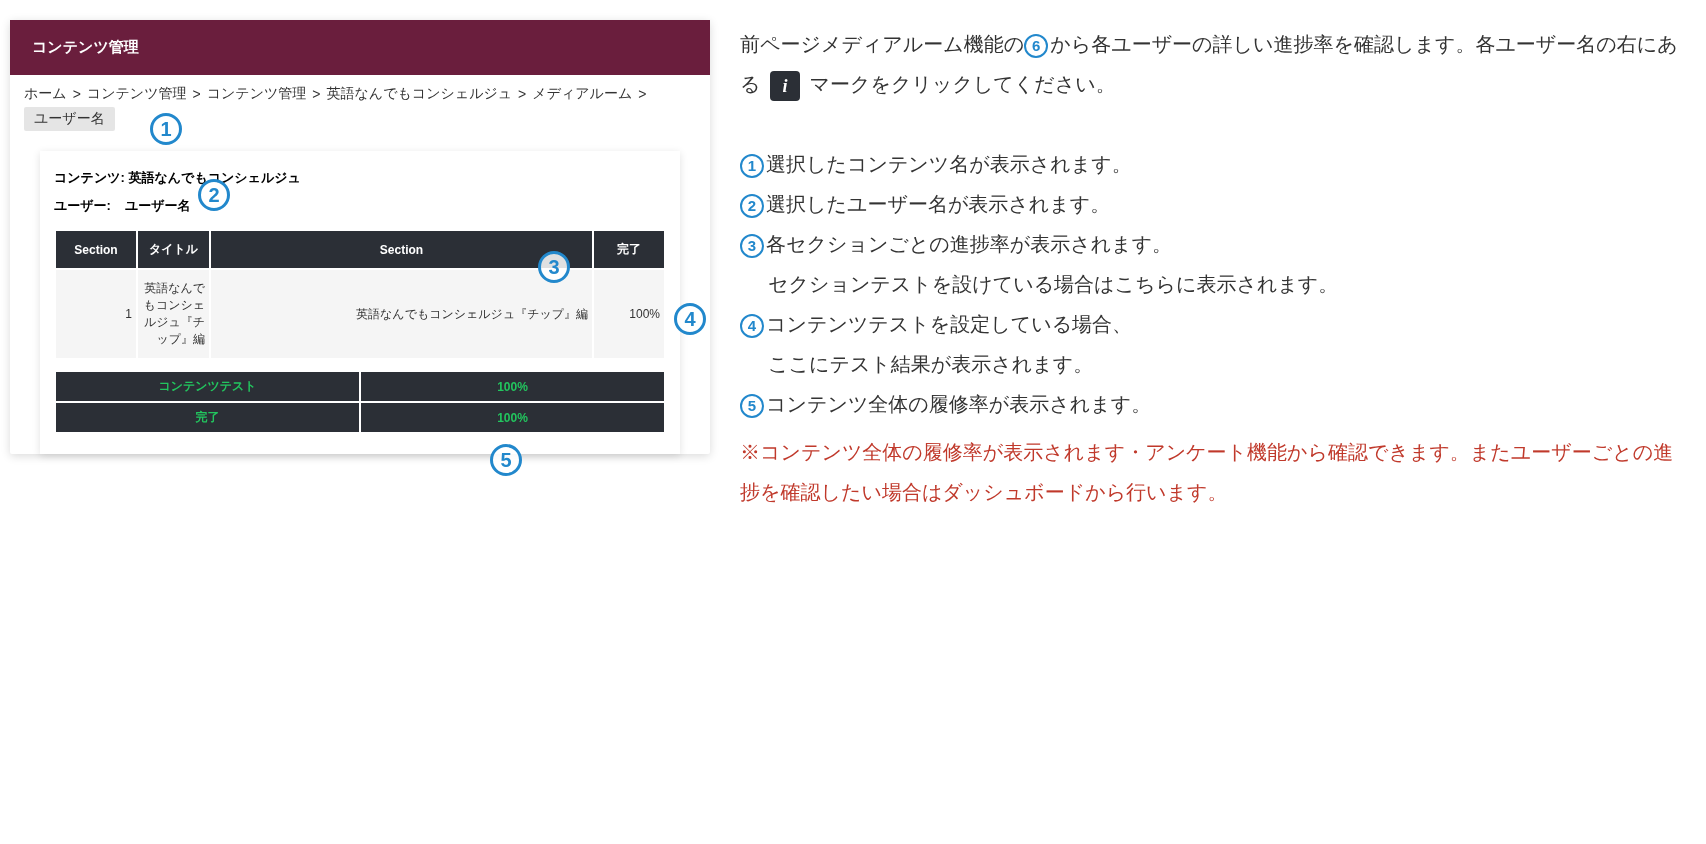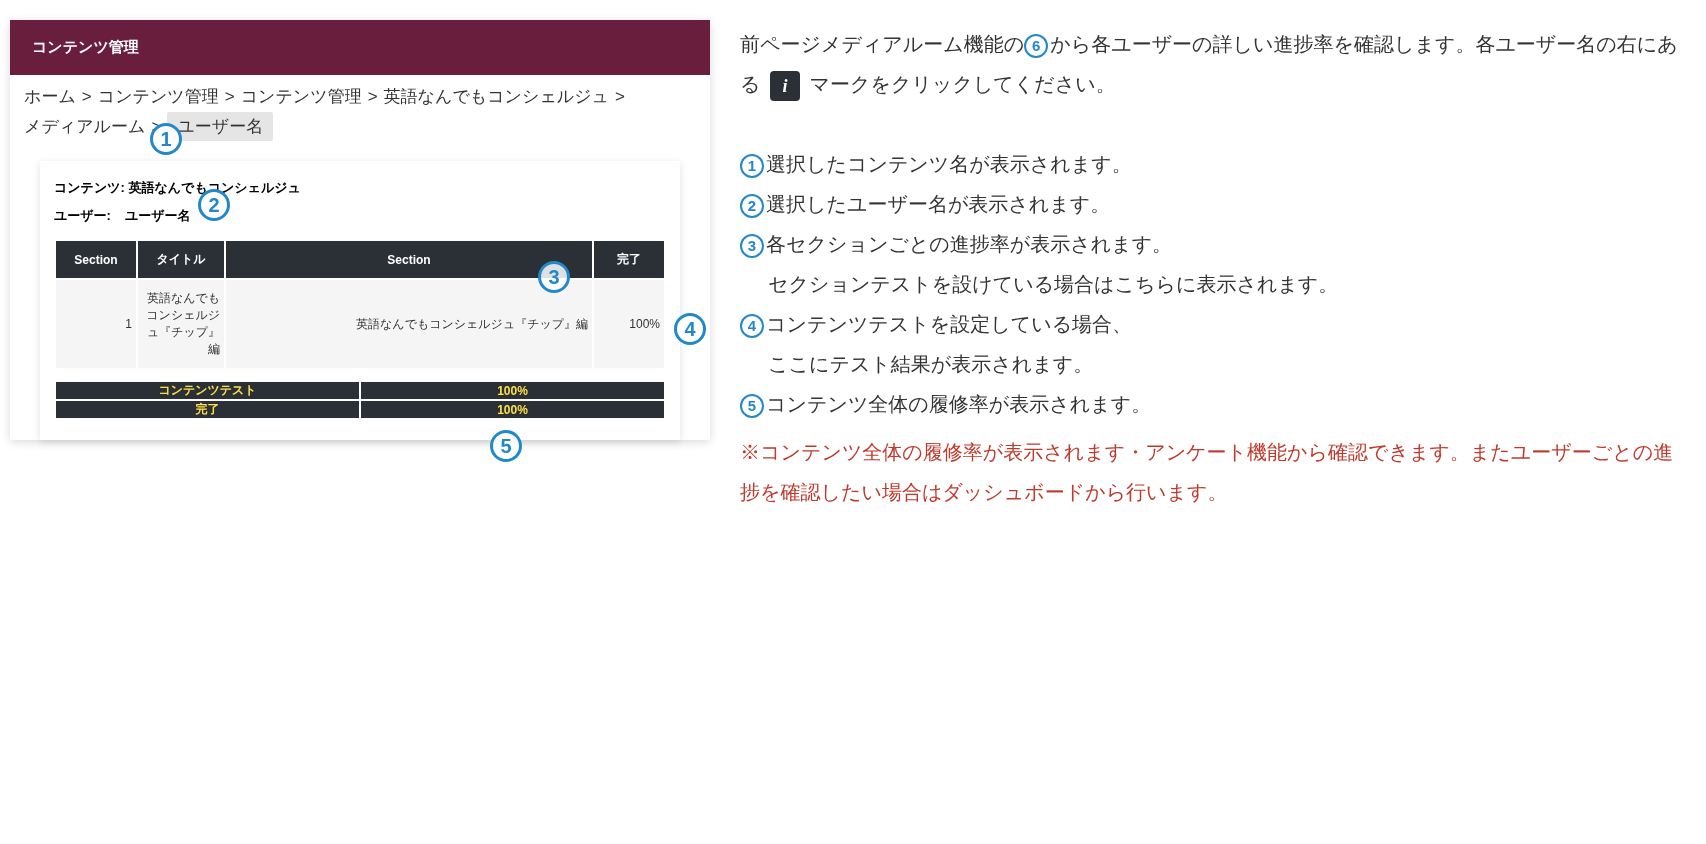--- a/index.html
+++ b/index.html
@@ -25,21 +25,21 @@
     }
     .app-header {
       background: #6a1e3d;
       color: #fff;
       padding: 18px 22px;
       font-weight: bold;
       font-size: 15px;
     }
     .breadcrumb {
       padding: 10px 14px;
-      font-size: 17px;
+      font-size: 14px;
       color: #333;
       display: flex;
       align-items: center;
       flex-wrap: wrap;
       gap: 4px;
     }
     .breadcrumb .sep { margin: 0 2px; }
     .breadcrumb .last {
       background: #e5e5e5;
       padding: 3px 10px;
@@ -65,29 +65,29 @@
     }
     .tbl td {
       background: #f5f5f5;
       font-size: 12px;
       padding: 10px 4px;
       text-align: right;
       color: #333;
       vertical-align: middle;
     }
     .tbl .col1 { width: 80px; }
-    .tbl .col2 { width: 86px; }
+    .tbl .col2 { width: 71px; }
     .tbl .col4 { width: 70px; }
     .summary-tbl { width: 100%; border-collapse: separate; border-spacing: 2px; margin-top: 10px; }
     .summary-tbl td {
       background: #2b2f36;
-      color: #fde047;
+      color: #22c55e;
       font-size: 12px;
       font-weight: bold;
-      padding: 0 4px;
+      padding: 6px 4px;
       text-align: center;
     }
     .summary-tbl .lcol { width: 50%; }
     .annot {
       position: absolute;
       width: 32px;
       height: 32px;
       border: 3px solid #2288cc;
       border-radius: 50%;
       display: flex;

